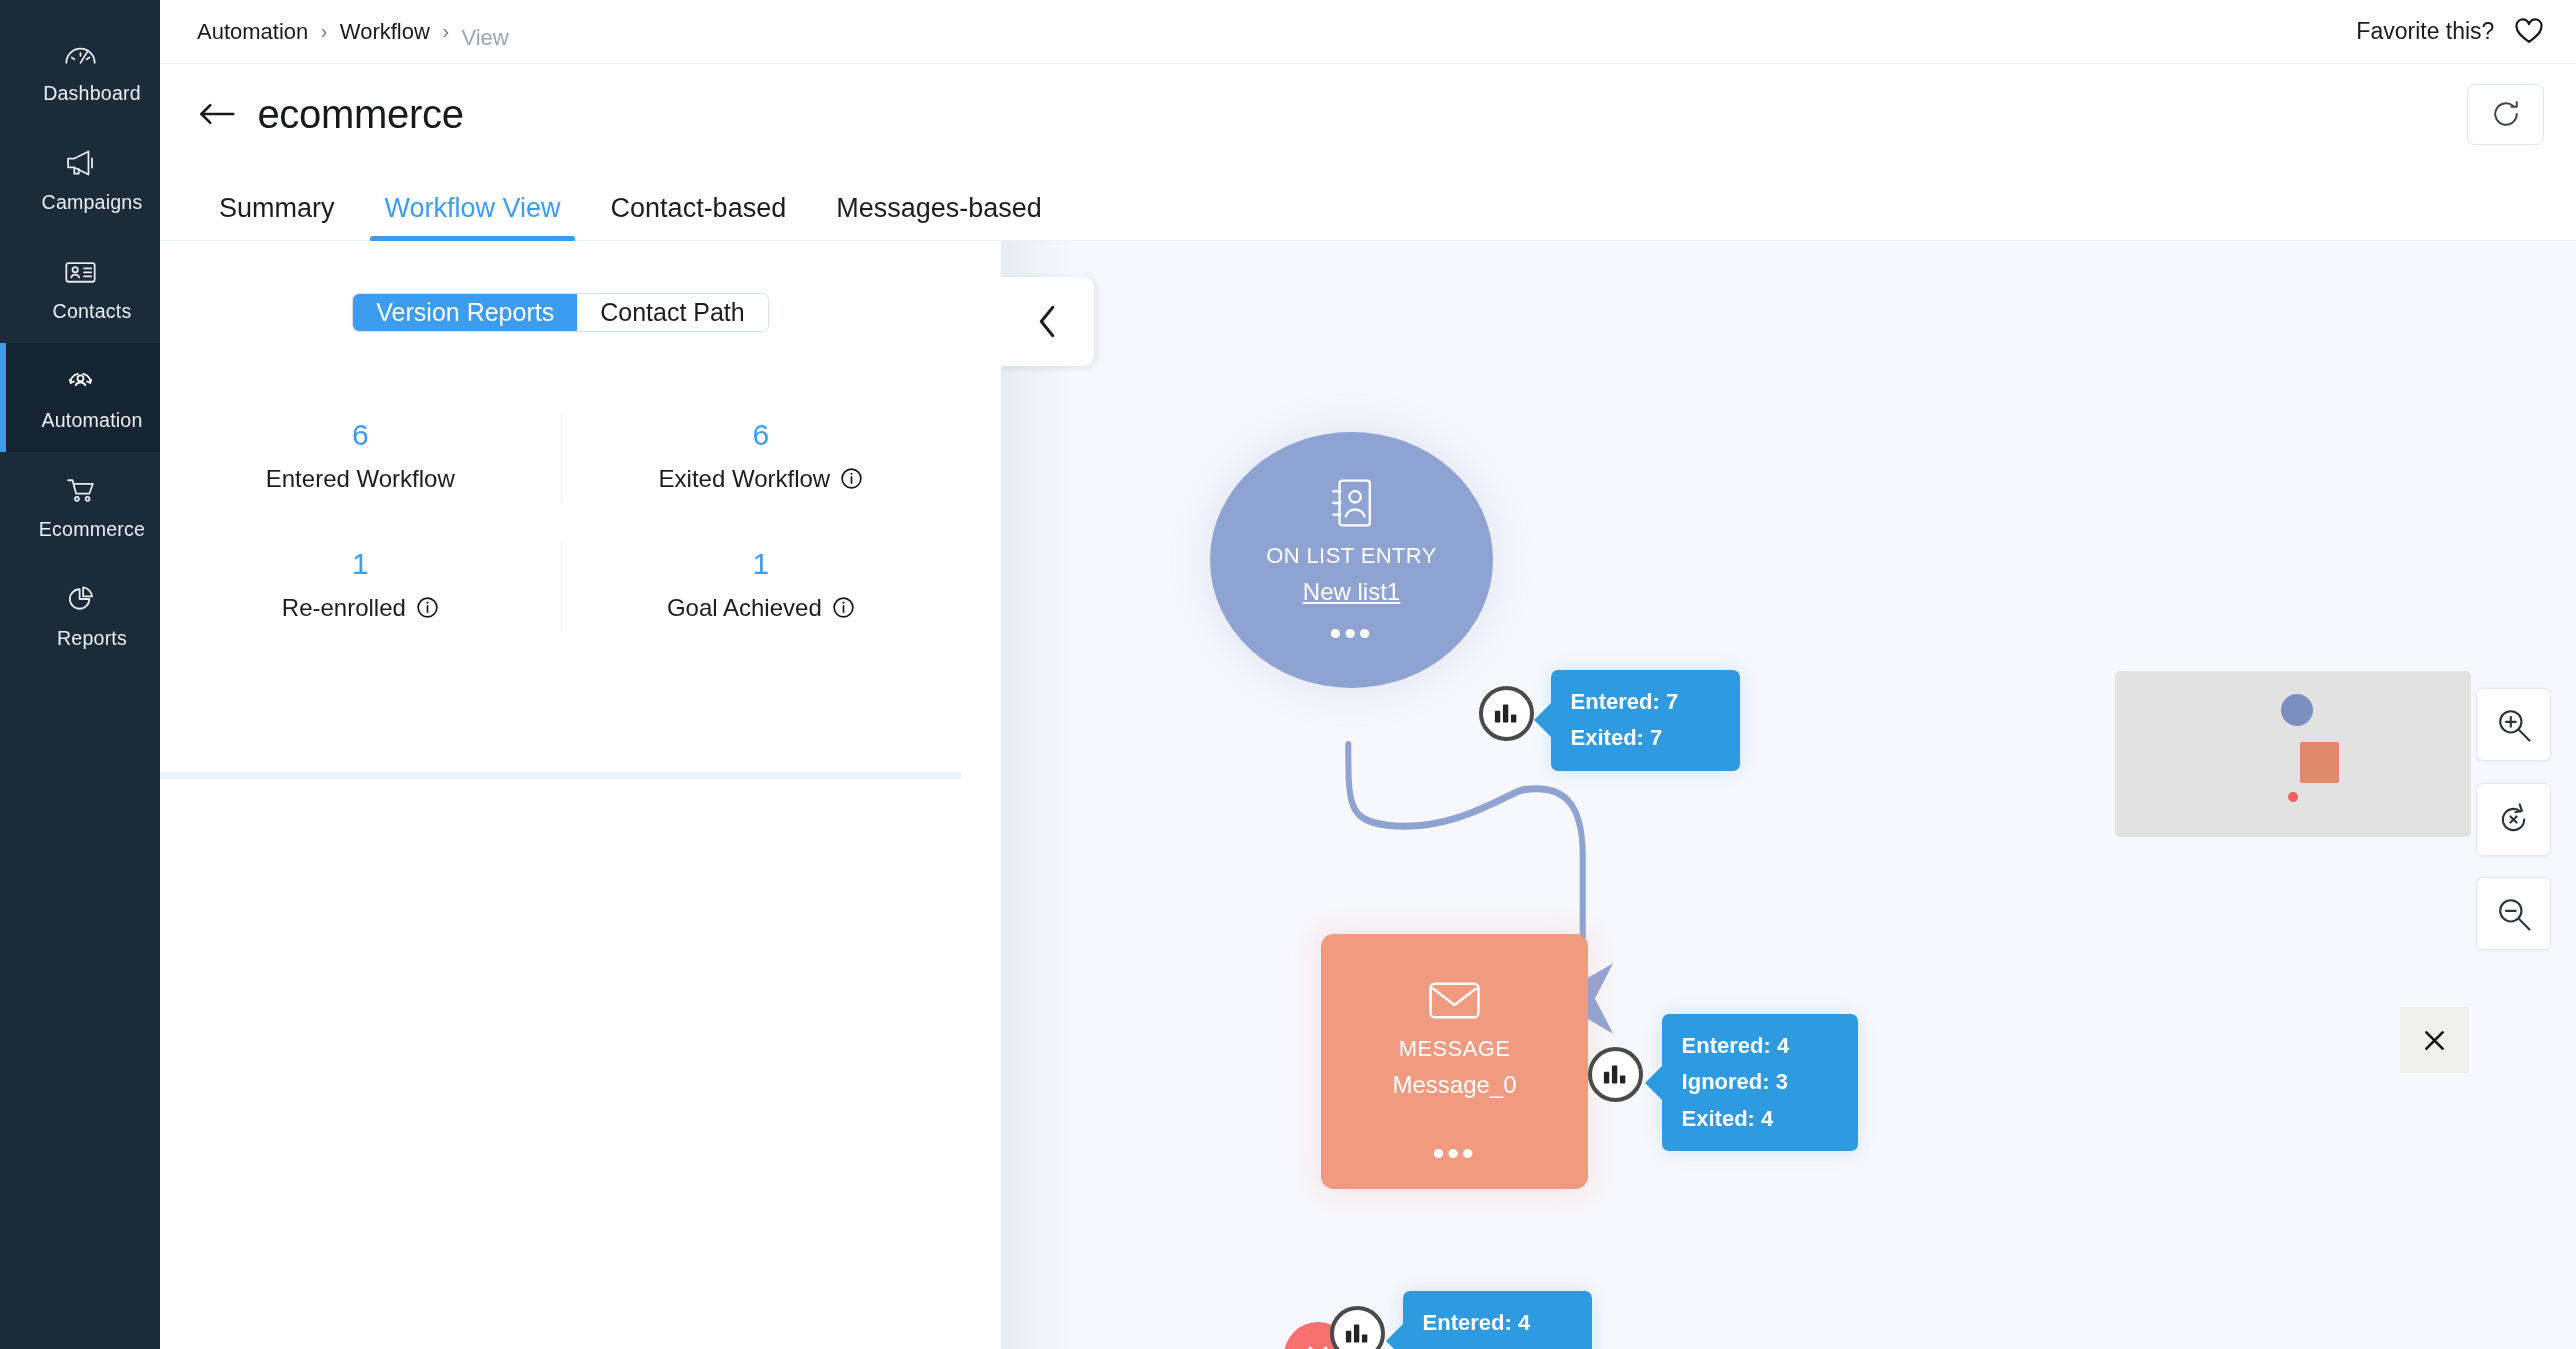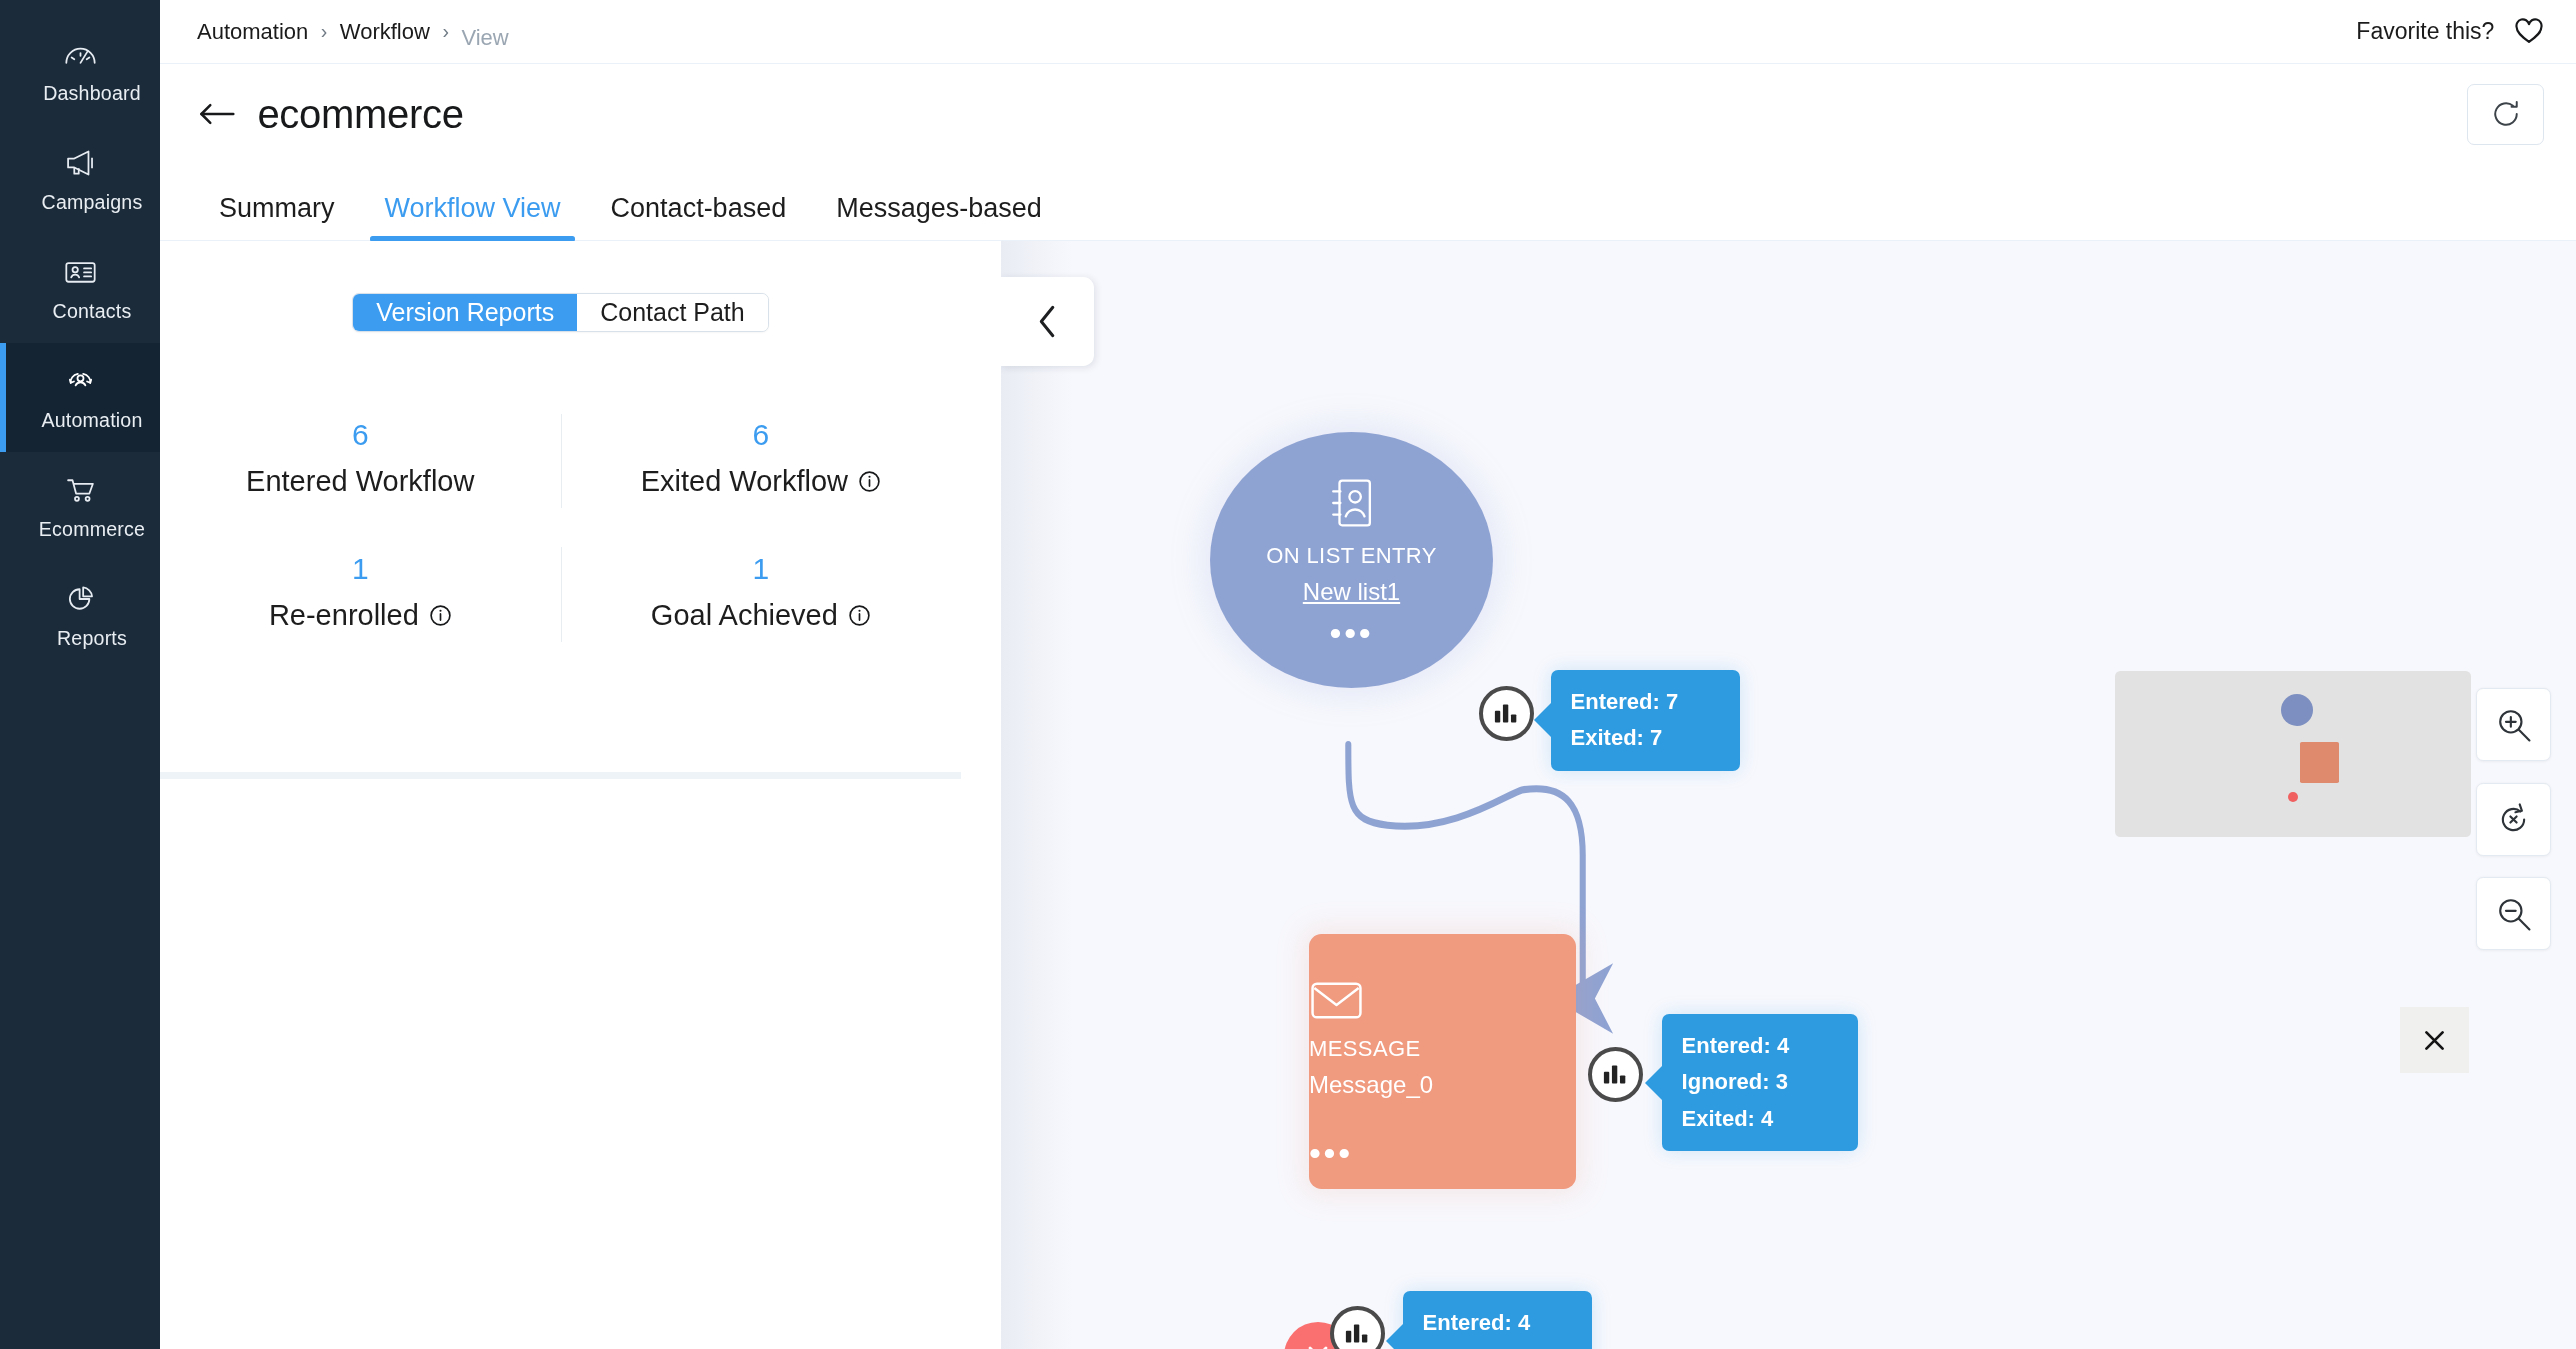--- a/index.html
+++ b/index.html
@@ -146,21 +146,21 @@
     display: flex; flex-direction: column; align-items: center;
     padding: 14.2px 9px 37px 9px;
     position: relative;
   }
   .stat.bordered::after {
     content: ""; position: absolute; left: 0; top: 12.5px; bottom: 27px;
     width: 1.8px; background: #e8edf2;
   }
   .stat-value { font-size: 30px; color: #3b9cf0; line-height: 1.3; }
   .stat-label-row { display: flex; align-items: center; gap: 9.8px; margin-top: 10.7px; }
-  .stat-label { font-size: 29px; color: #1d1d1d; }
+  .stat-label { font-size: 24px; color: #1d1d1d; }
   .info-icon { width: 23px; height: 23px; cursor: pointer; }
   .info-icon svg { width: 100%; height: 100%; display: block; }
   .panel-divider {
     position: absolute; left: 0; right: 0; top: 531px;
     height: 7.1px; background: #eef3f8;
   }
 
   
   .canvas {
     flex: 1 1 auto; position: relative; overflow: hidden;
@@ -197,25 +197,25 @@
   .node-trigger .node-icon svg { width: 100%; height: 100%; display: block; }
   .node-kind { color: #fff; font-size: 22px; margin-top: 14.2px; letter-spacing: 0.4px; }
   .node-name {
     color: #fff; font-size: 24px; margin-top: 9px;
     text-decoration: underline; cursor: pointer;
   }
   .dots { color: #fff; font-size: 34px; line-height: 9px; letter-spacing: 2.7px; }
   .node-trigger .dots { margin-top: 23px; }
 
   .node-message {
-    position: absolute; left: 308px; top: 693px;
+    position: absolute; left: 320px; top: 693px;
     width: 267px; height: 255px;
     border-radius: 12.5px; background: #f09a80;
     box-shadow: 0 0 27px 7.1px rgba(240,154,128,.15);
-    display: flex; flex-direction: column; 
+    display: flex; flex-direction: column; align-items: center;
     cursor: pointer;
   }
   .node-message .node-icon { width: 55px; height: 43px; margin-top: 45px; }
   .node-message .node-icon svg { width: 100%; height: 100%; display: block; }
   .node-message .dots { margin-top: 50px; }
 
   .node-exit {
     position: absolute; left: 283px; top: 1081px;
     width: 68px; height: 68px; border-radius: 50%;
     background: #fa7070;

